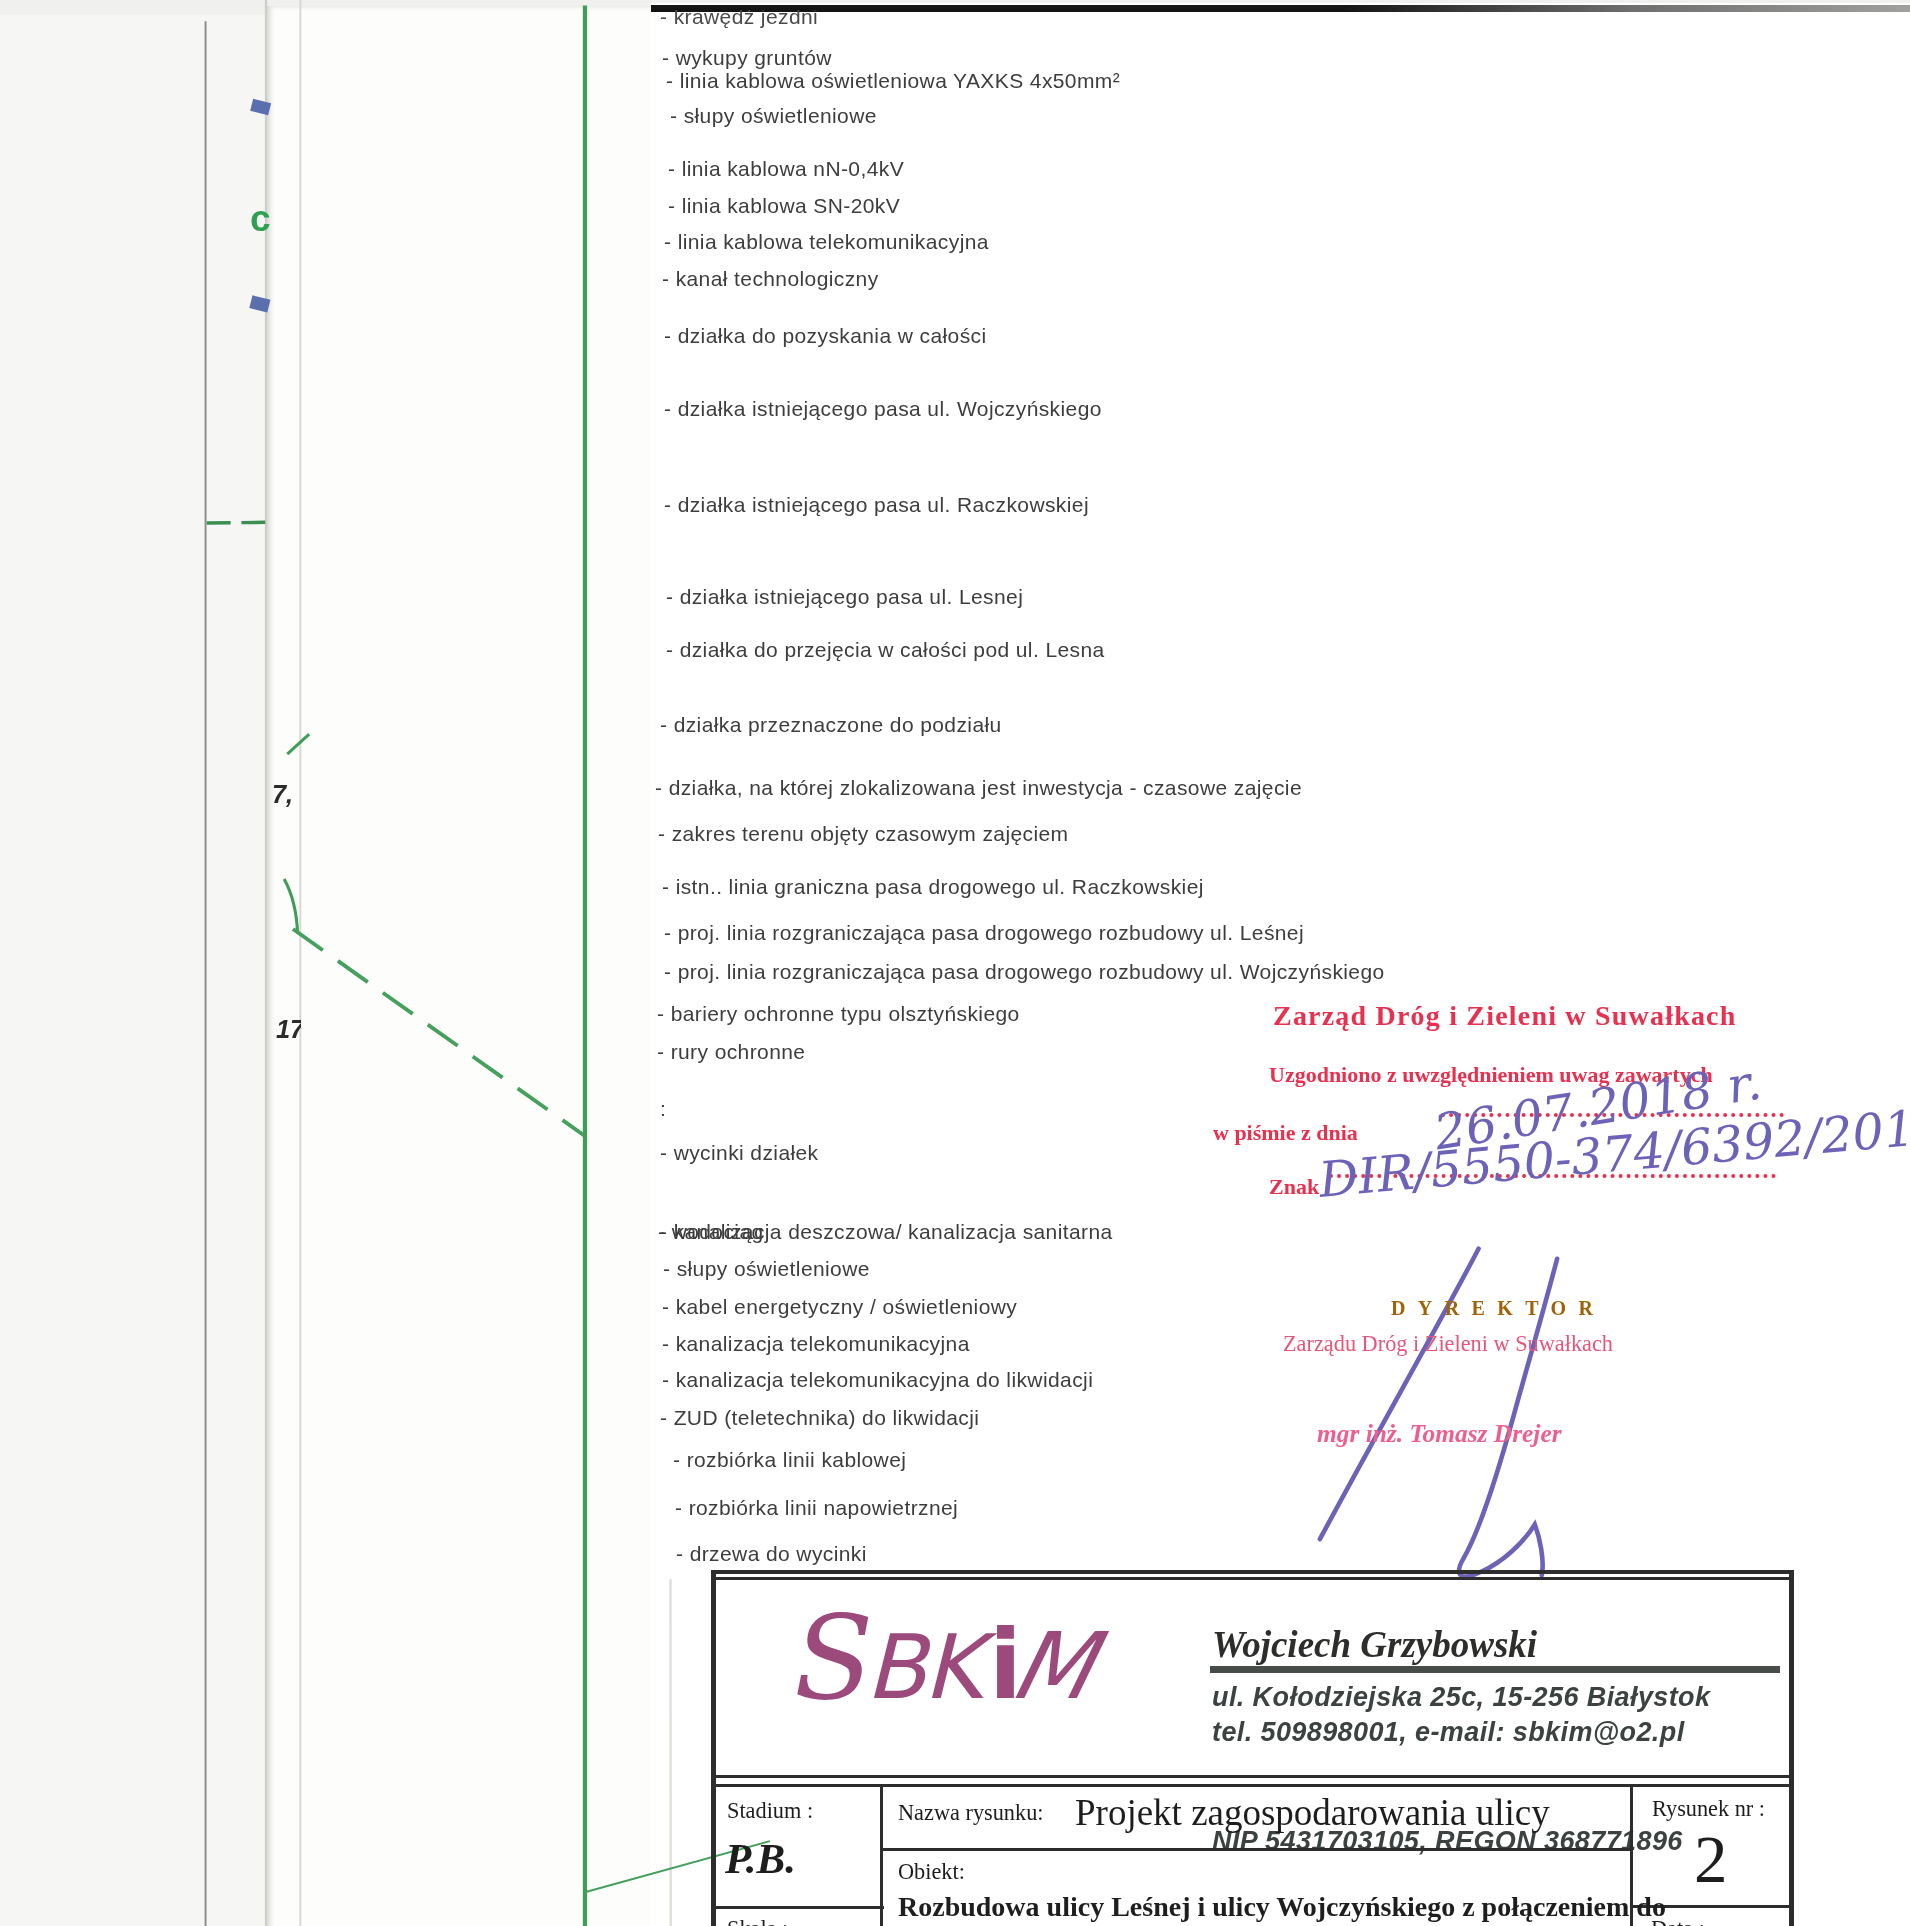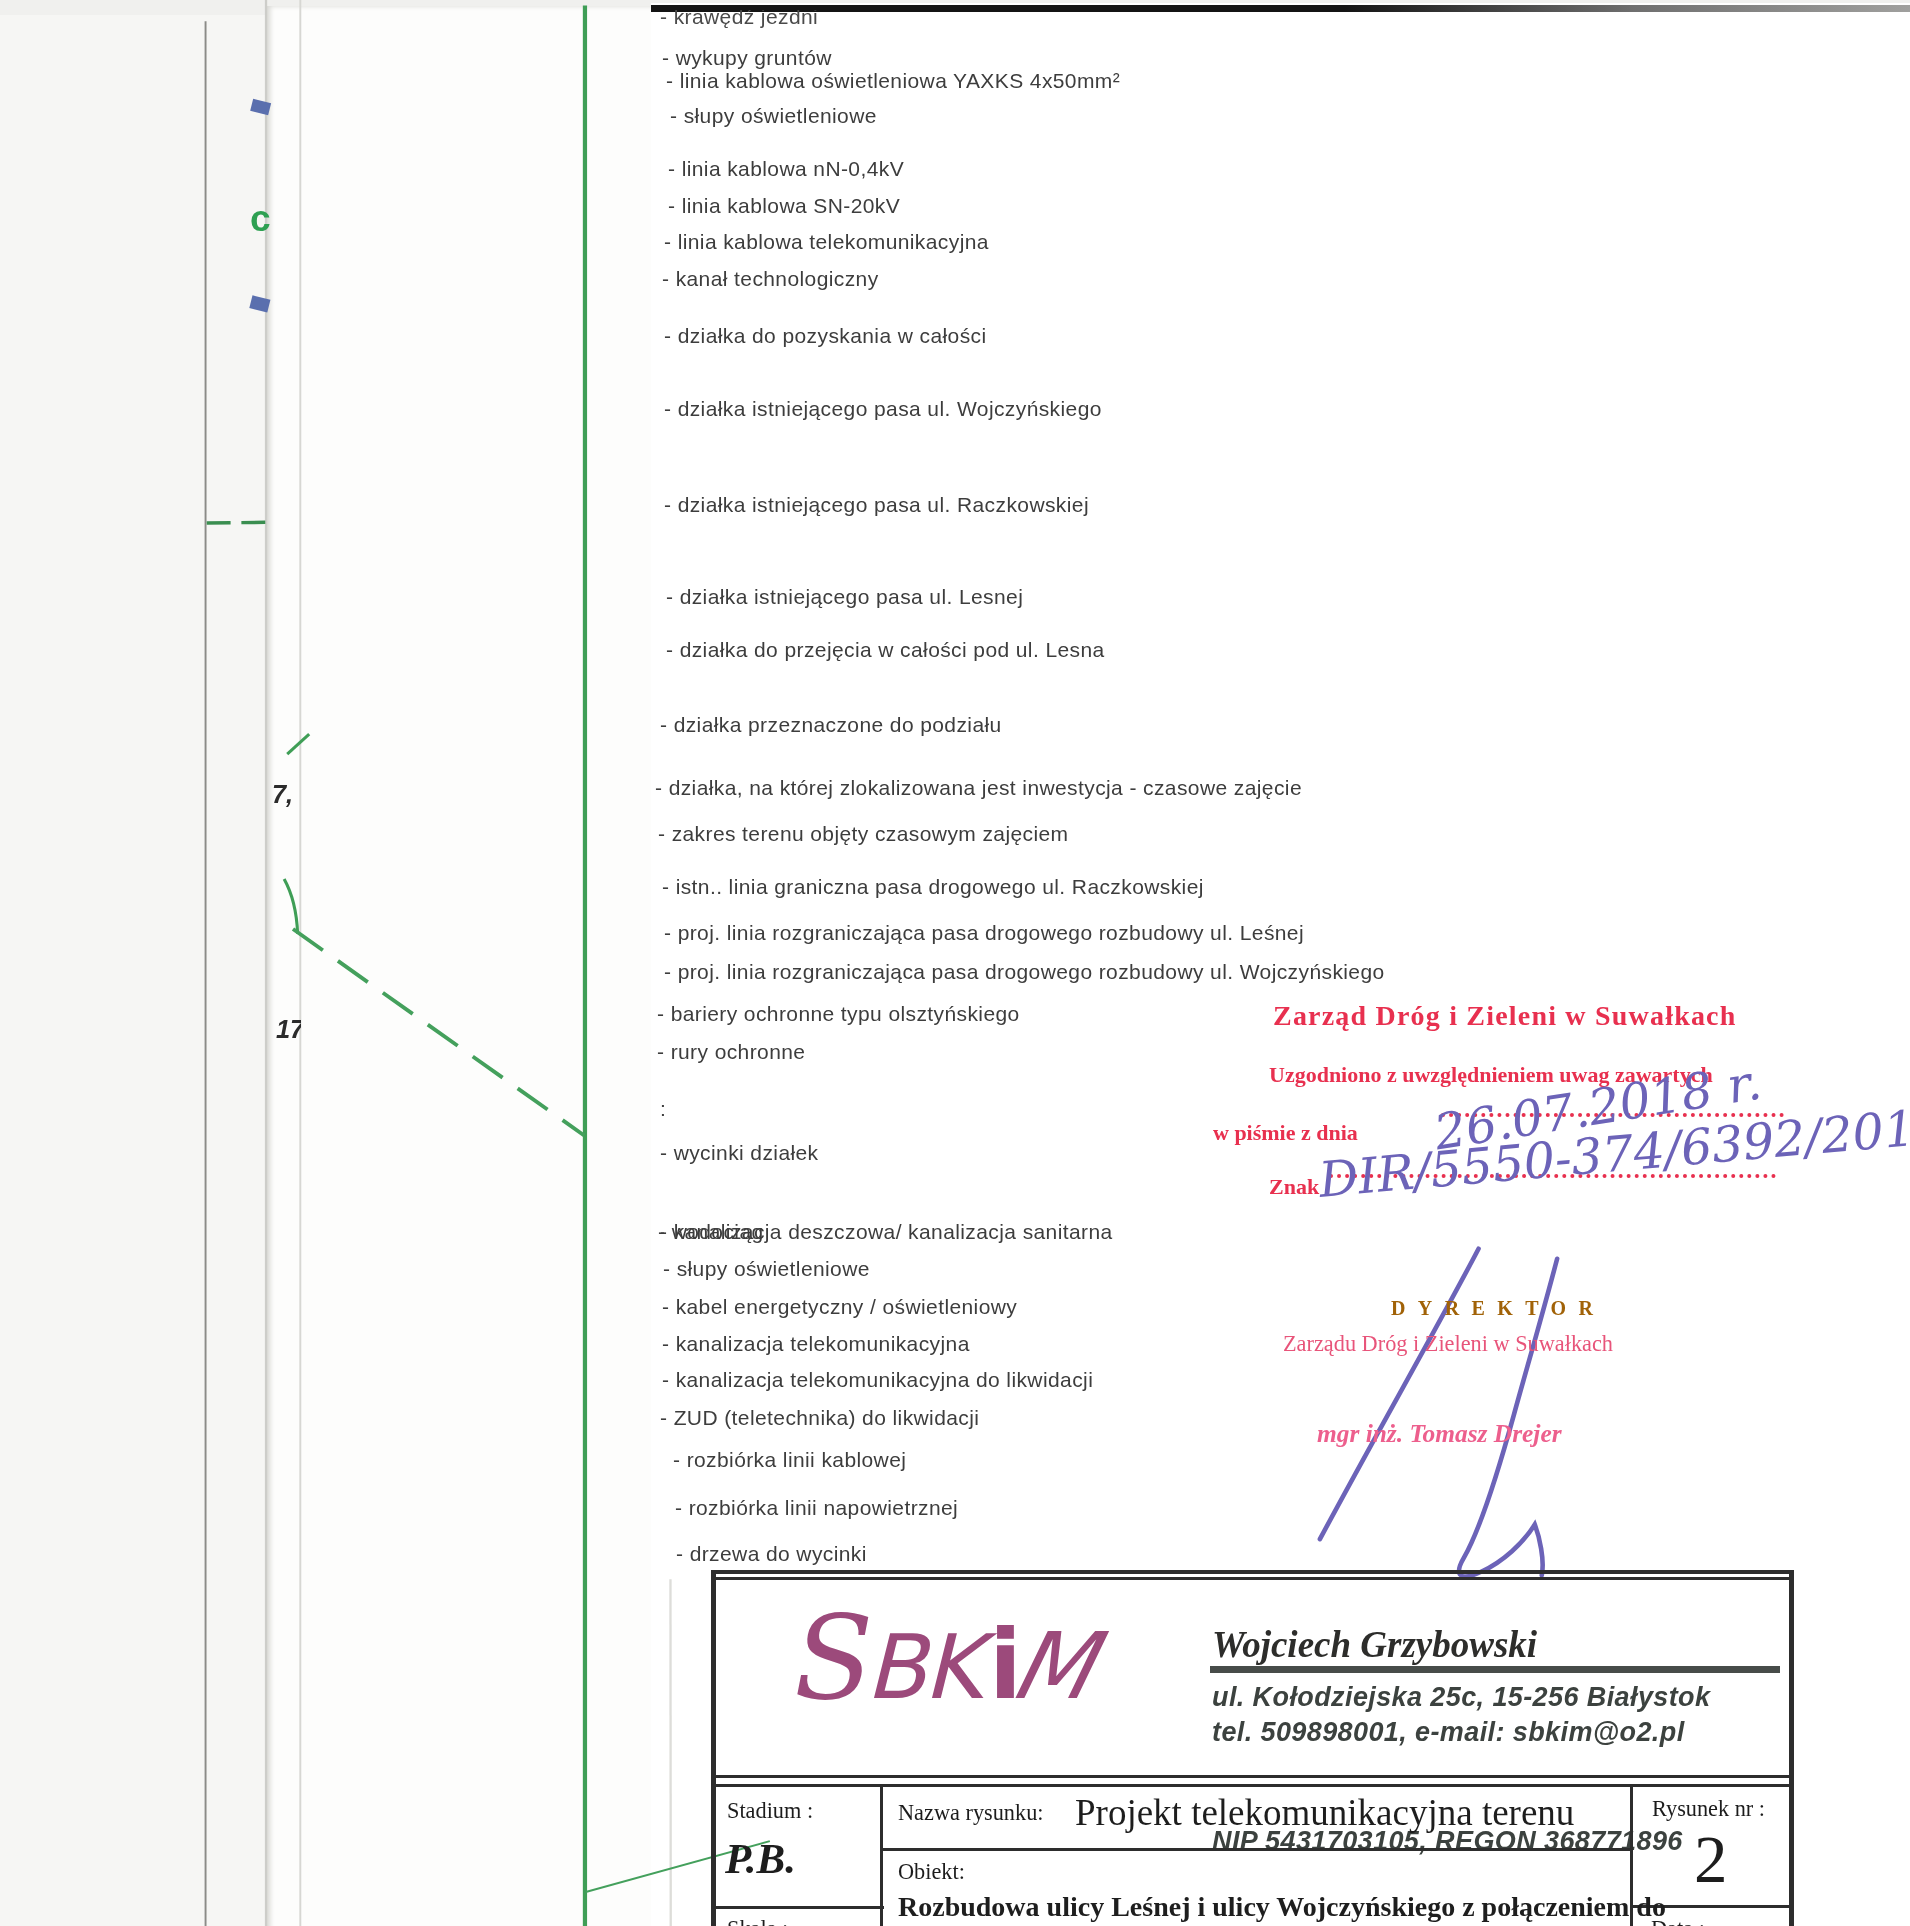--- a/index.html
+++ b/index.html
@@ -157,21 +157,21 @@
     <div class="vl" style="left:1630px;top:1784px;width:3.1px;height:231px;"></div>
     <div class="hl" style="left:880px;top:1848px;width:752px;height:3.1px;"></div>
     <div class="hl" style="left:711px;top:1906px;width:173px;height:3.1px;"></div>
     <div class="hl" style="left:1630px;top:1905px;width:164px;height:3.1px;"></div>
 
     <div class="lbl" style="left:727px;top:1798px;">Stadium :</div>
     <div class="abs" style="left:725px;top:1834px;font:italic bold 43px 'Liberation Serif',serif;color:#1d1d1d;">P.B.</div>
     <div class="lbl" style="left:727px;top:1916px;">Skala :</div>
 
     <div class="lbl" style="left:898px;top:1800px;">Nazwa rysunku:</div>
-    <div class="abs" style="left:1075px;top:1791px;font:37px 'Liberation Serif',serif;color:#1d1d1d;white-space:nowrap;">Projekt telekomunikacyjna terenu</div>
+    <div class="abs" style="left:1075px;top:1791px;font:37px 'Liberation Serif',serif;color:#1d1d1d;white-space:nowrap;">Projekt zagospodarowania ulicy</div>
     <div class="lbl" style="left:898px;top:1859px;">Obiekt:</div>
     <div class="abs" style="left:898px;top:1888px;width:790px;font:bold 28px 'Liberation Serif',serif;color:#1e1e1e;line-height:1.38;">Rozbudowa ulicy Leśnej i ulicy Wojczyńskiego z połączeniem do ulicy Raczkowskiej w Suwałkach wraz z budową i przebudową infrastruktury technicznej.</div>
 
     <div class="lbl" style="left:1652px;top:1796px;">Rysunek nr :</div>
     <div class="abs" style="left:1694px;top:1821px;font:67px 'Liberation Serif',serif;color:#1d1d1d;">2</div>
     <div class="lbl" style="left:1651px;top:1916px;">Data :</div>
 
   </div>
 
 </div>

